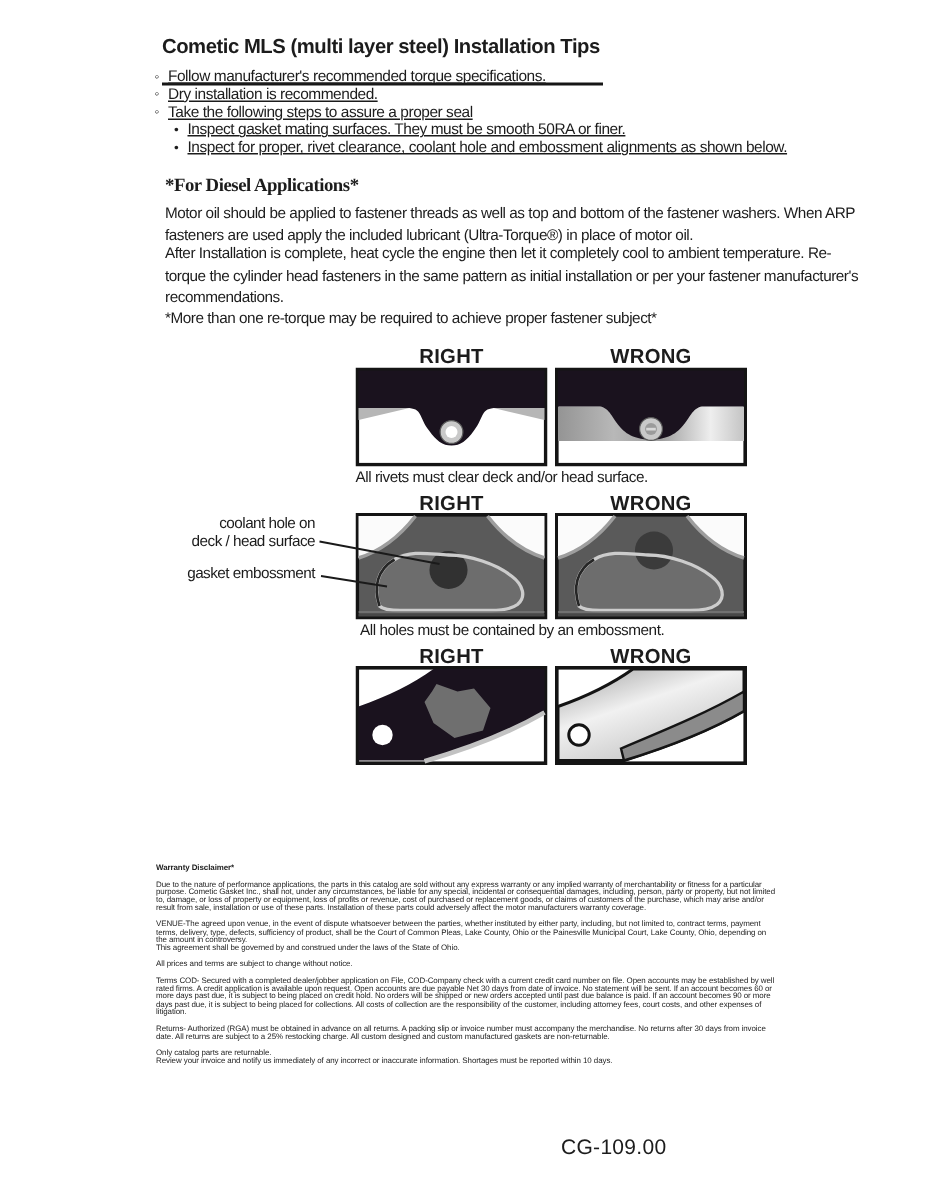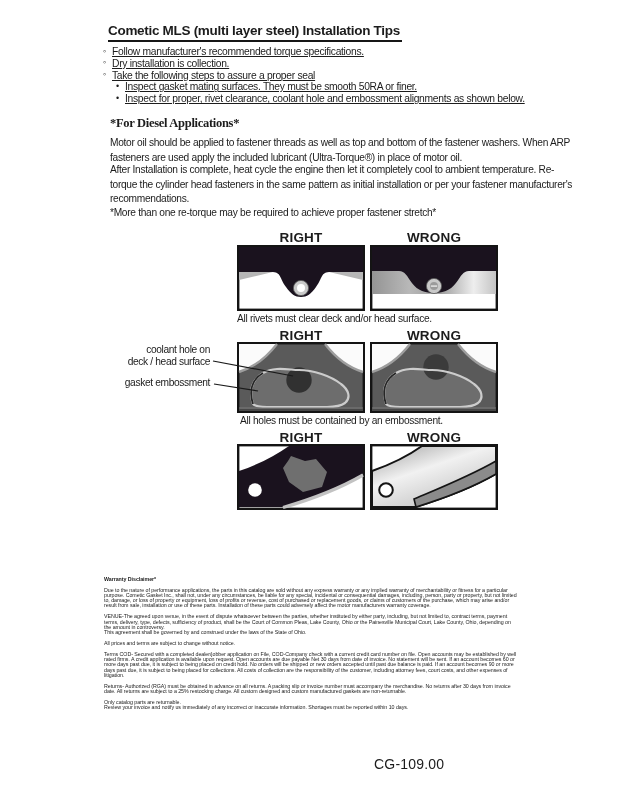--- a/index.html
+++ b/index.html
@@ -7,21 +7,21 @@
     position:relative; width:618px; height:800px; margin:0 auto;
     background:#ffffff; overflow:hidden;
     font-family:"Liberation Sans", sans-serif;
     color:var(--ink,#1c1c1c); letter-spacing:-0.3px;
   }
   .abs{position:absolute;}
   .preline{white-space:pre-line;}
 
   .title{
     left:108px; top:23px; font-size:13.5px; font-weight:bold;
-    border-bottom:2px solid #161616; padding:0 2px 2px 0;
+    border-bottom:2px solid #161616; padding:0 2px 17px 0;
   }
 
   .bullets{left:103px; top:46px; width:470px; font-size:10.3px; line-height:11.8px;text-decoration:underline;}
   .b1{position:relative; padding-left:9px;}
   .b1 .marker{position:absolute; left:0; top:-0.5px; font-size:9px;}
   .b1 .marker::before{content:"◦";}
   .b2{position:relative; margin-left:13px; padding-left:9px;}
   .b2 .marker{position:absolute; left:0; top:-0.5px; font-size:9px;}
   .b2 .marker::before{content:"•";}
 
@@ -49,30 +49,30 @@
 </style>
 </head>
 <body>
 
 <div class="page">
 
   <div class="abs title">Cometic MLS (multi layer steel) Installation Tips</div>
 
   <div class="abs bullets">
     <div class="b1"><span class="marker"></span><span>Follow manufacturer's recommended torque specifications.</span></div>
-    <div class="b1"><span class="marker"></span><span>Dry installation is collection.</span></div>
+    <div class="b1"><span class="marker"></span><span>Dry installation is recommended.</span></div>
     <div class="b1"><span class="marker"></span><span>Take the following steps to assure a proper seal</span></div>
     <div class="b2"><span class="marker"></span><span>Inspect gasket mating surfaces.  They must be smooth 50RA or finer.</span></div>
     <div class="b2"><span class="marker"></span><span>Inspect for proper, rivet clearance, coolant hole and embossment alignments as shown below.</span></div>
   </div>
 
   <div class="abs h2">*For Diesel Applications*</div>
   <div class="abs para p1">Motor oil should be applied to fastener threads as well as top and bottom of the fastener washers. When ARP fasteners are used apply the included lubricant (Ultra-Torque®) in place of motor oil.</div>
   <div class="abs para p2">After Installation is complete, heat cycle the engine then let it completely cool to ambient temperature. Re-torque the cylinder head fasteners in the same pattern as initial installation or per your fastener manufacturer's recommendations.</div>
-  <div class="abs para note">*More than one re-torque may be required to achieve proper fastener stretch*</div>
+  <div class="abs para note">*More than one re-torque may be required to achieve proper fastener subject*</div>
 
   <div class="abs dlabel" style="left:237px; top:230px;">RIGHT</div>
   <div class="abs dlabel" style="left:370px; top:230px;">WRONG</div>
 
   <div class="abs dbox" style="left:237px; top:245px;">
     <svg viewBox="0 0 128 66">
       <rect x="1.2" y="1.2" width="125.6" height="63.6" fill="#ffffff" stroke="#141414" stroke-width="2.4"></rect>
       <polygon points="2,27 36,27 2,35" fill="#b6b6b6"></polygon>
       <polygon points="126,27 92,27 126,35" fill="#b6b6b6"></polygon>
       <path d="M2,2 H126 V27 H94 C83,27 86,33 79,42 C74,49 70,52 64,52 C58,52 54,49 49,42 C42,33 45,27 34,27 H2 Z" style="fill:var(--diagram-black,#1a121e)"></path>

